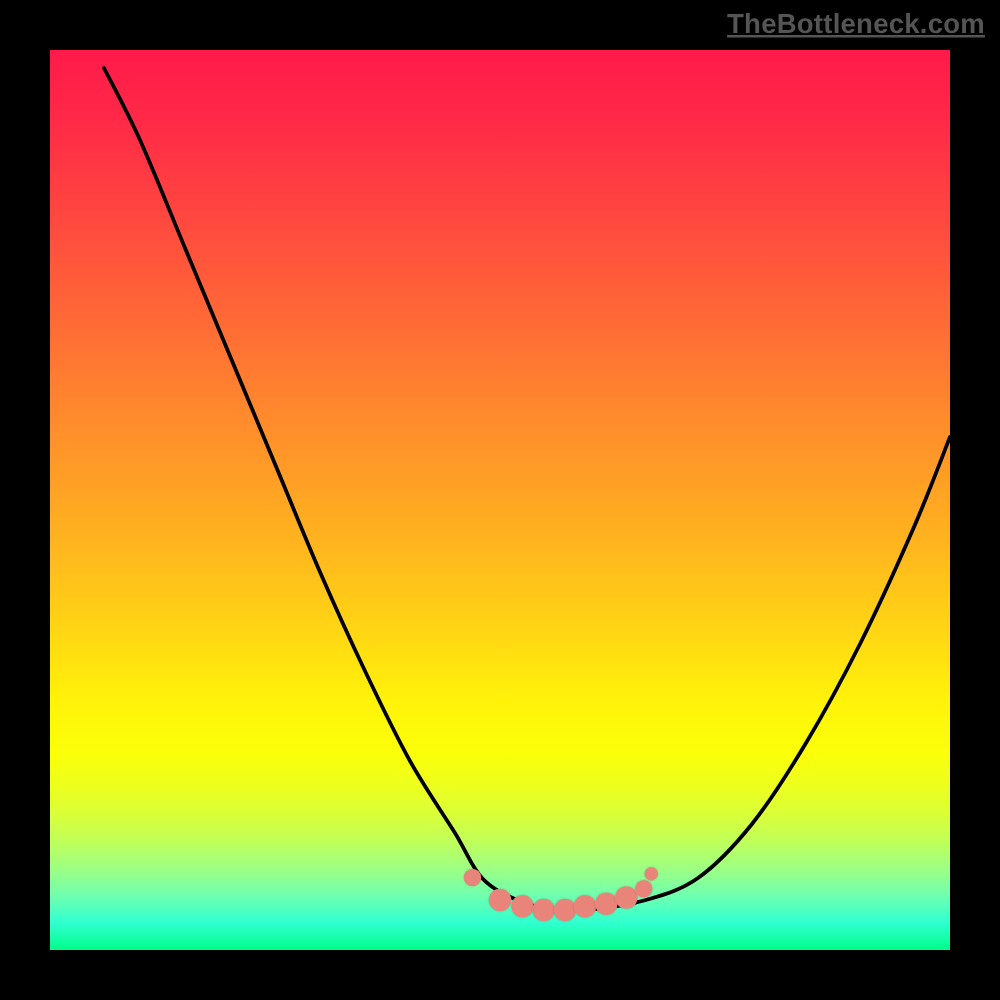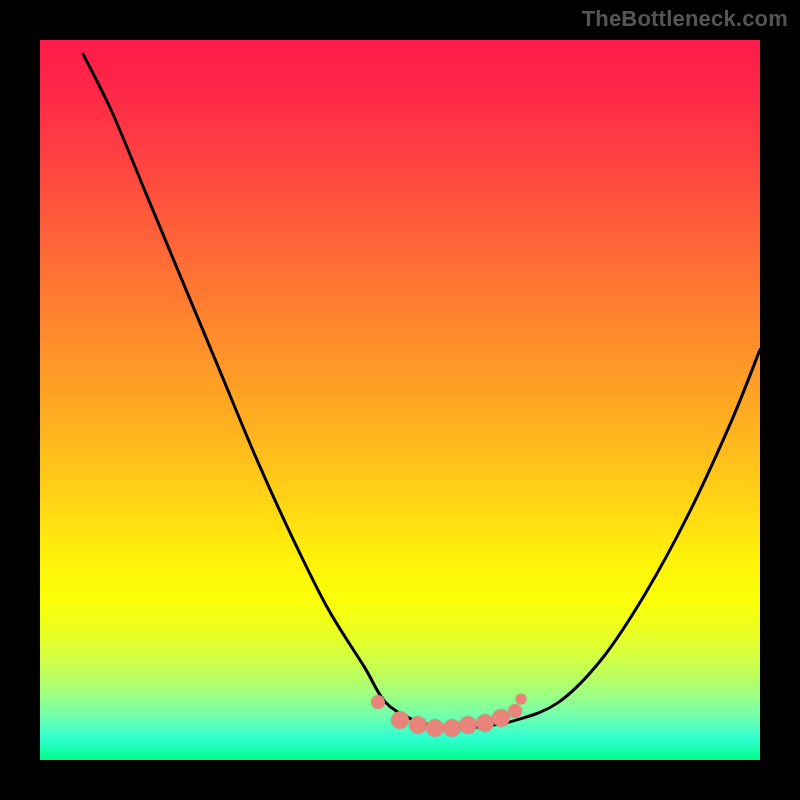--- a/index.html
+++ b/index.html
@@ -20,20 +20,21 @@
   .watermark {
     position: absolute;
     top: 6px;
     right: 12px;
     color: #555;
     font-size: 22px;
     font-weight: 600;
     letter-spacing: 0.2px;
     z-index: 10;
     user-select: none;
+    text-decoration: underline;
   }
   .plot-area {
     position: absolute;
     left: 40px;
     top: 40px;
     width: 720px;
     height: 720px;
     overflow: hidden;
   }
   .gradient {

